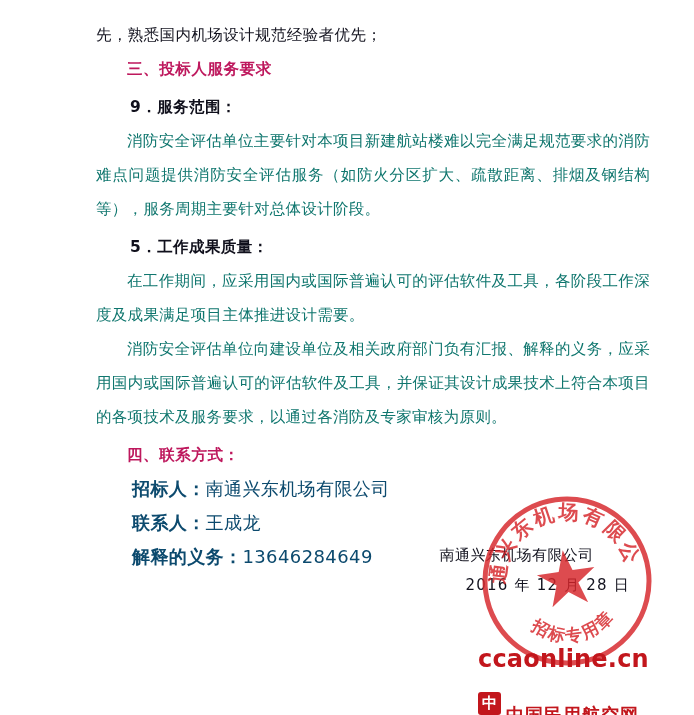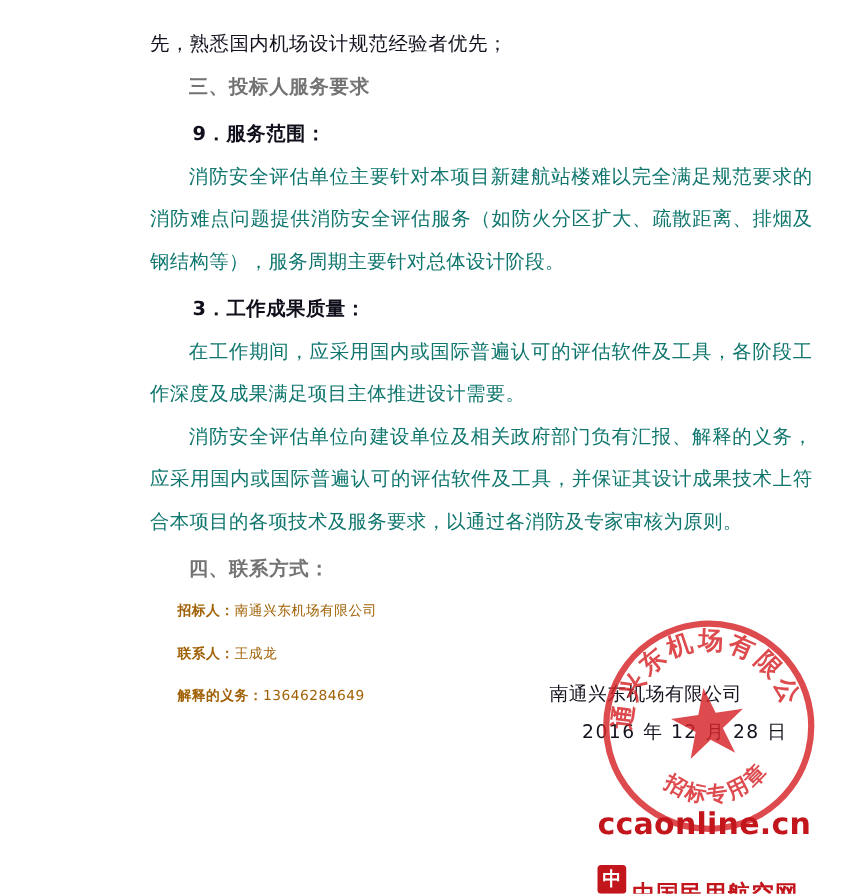--- a/index.html
+++ b/index.html
@@ -13,21 +13,21 @@
     font-family: "DejaVu Sans", "Liberation Sans", sans-serif;
     color: #1a1a2e;
     overflow: hidden;
     position: relative;
   }
   .page {
     position: relative;
     width: 694px;
     height: 715px;
     box-sizing: border-box;
-    padding: 18px 44px 0 120px;
+    padding: 18px 44px 0 96px;
   }
   .line {
     font-size: 15.5px;
     line-height: 34px;
     letter-spacing: 0.4px;
     color: #13131f;
     white-space: pre;
   }
   .para {
     font-size: 15.5px;
@@ -36,37 +36,37 @@
     color: #0f766e;
     text-align: justify;
     text-justify: inter-ideograph;
   }
   .indent2 { text-indent: 2em; }
   .heading {
     font-size: 15.5px;
     line-height: 34px;
     letter-spacing: 0.6px;
     font-weight: 600;
-    color: #737373;
+    color: #be185d;
     text-indent: 2em;
   }
   .subheading {
     font-size: 15.5px;
     line-height: 34px;
     letter-spacing: 0.4px;
     font-weight: 600;
     color: #10101c;
     text-indent: 2.2em;
   }
   .contact-line {
-    font-size: 11px;
+    font-size: 18px;
     line-height: 34px;
     letter-spacing: 0.4px;
     text-indent: 2em;
-    color: #a16207;
+    color: #0c4a6e;
   }
   .contact-label { font-weight: 600; }
   .spacer-sm { height: 4px; }
 
   
   .signature {
     position: absolute;
     right: 64px;
     top: 540px;
     text-align: left;
@@ -148,21 +148,21 @@
 
   <div class="heading">三、投标人服务要求</div>
 
   <div class="spacer-sm"></div>
 
   <div class="subheading">9．服务范围：</div>
   <div class="para indent2">消防安全评估单位主要针对本项目新建航站楼难以完全满足规范要求的消防难点问题提供消防安全评估服务（如防火分区扩大、疏散距离、排烟及钢结构等），服务周期主要针对总体设计阶段。</div>
 
   <div class="spacer-sm"></div>
 
-  <div class="subheading">3．工作成果质量：</div>
+  <div class="subheading">5．工作成果质量：</div>
   <div class="para indent2">在工作期间，应采用国内或国际普遍认可的评估软件及工具，各阶段工作深度及成果满足项目主体推进设计需要。</div>
   <div class="para indent2">消防安全评估单位向建设单位及相关政府部门负有汇报、解释的义务，应采用国内或国际普遍认可的评估软件及工具，并保证其设计成果技术上符合本项目的各项技术及服务要求，以通过各消防及专家审核为原则。</div>
 
   <div class="spacer-sm"></div>
 
   <div class="heading">四、联系方式：</div>
 
   <div class="contact-line">
     <span class="contact-label">招标人：</span><span>南通兴东机场有限公司</span>
   </div>

